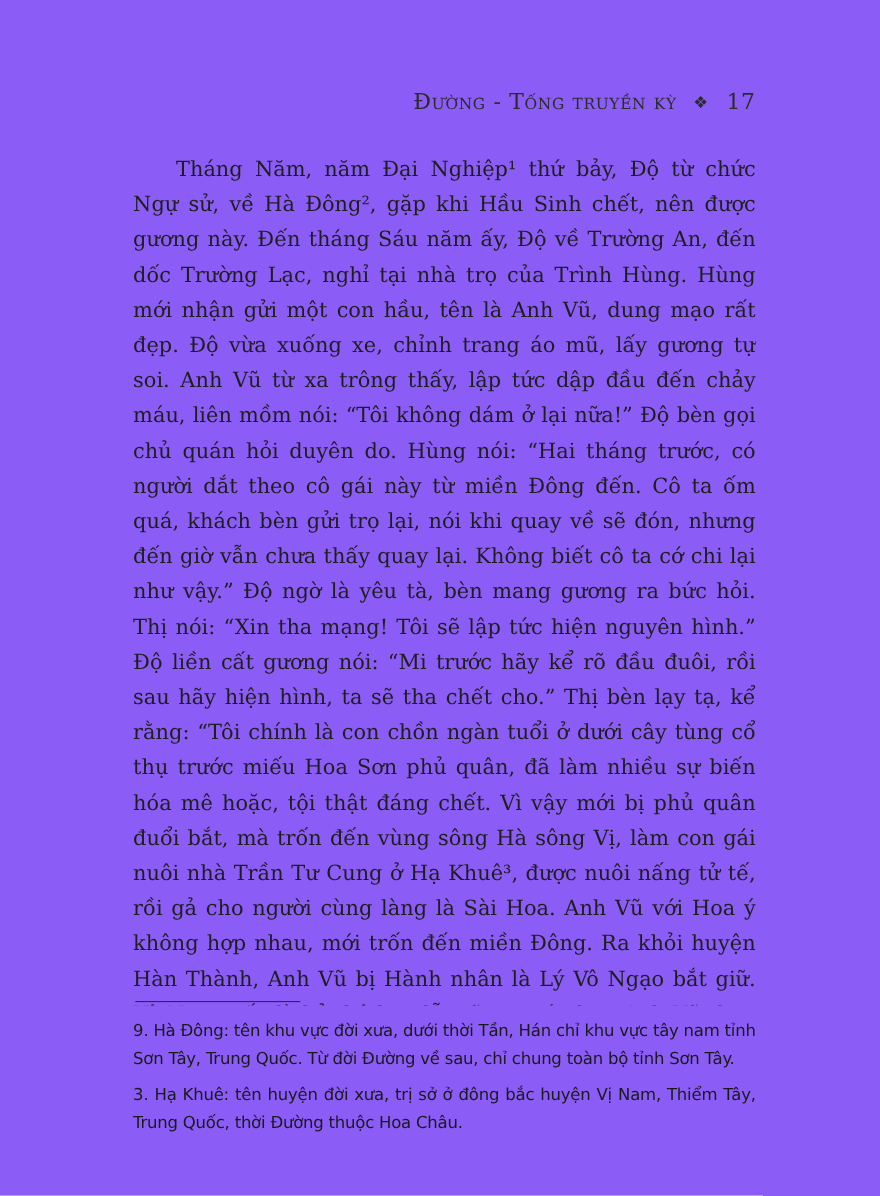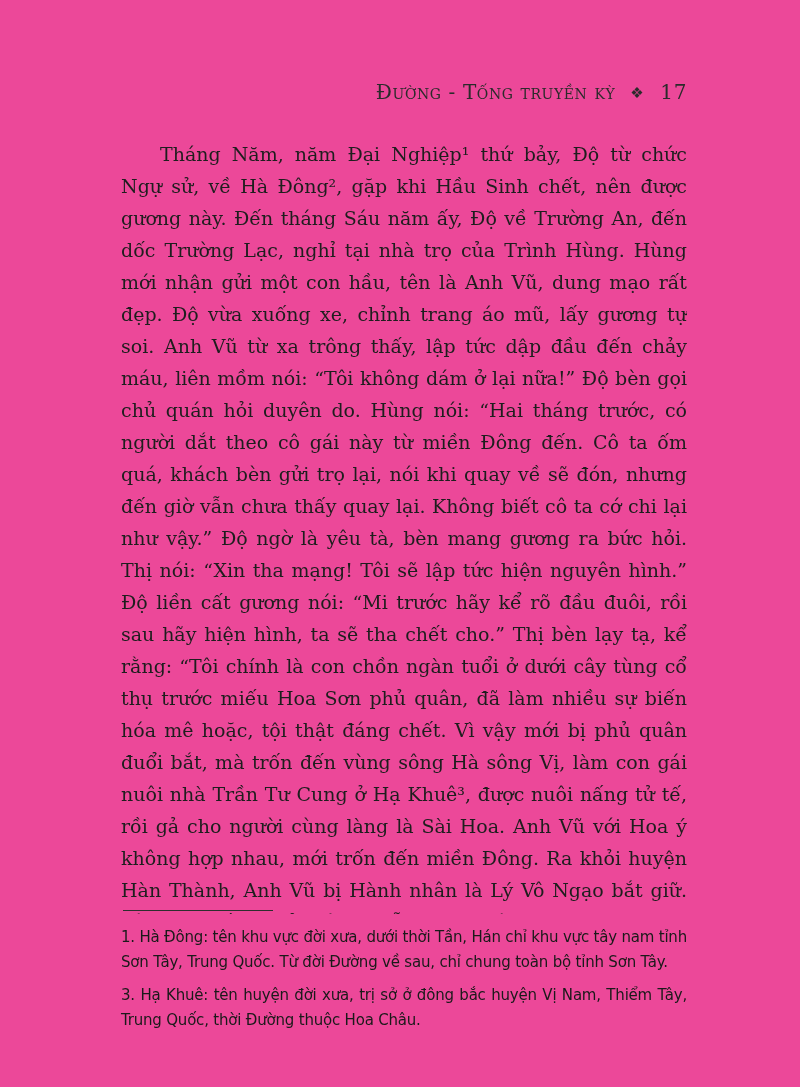--- a/index.html
+++ b/index.html
@@ -4,21 +4,21 @@
 <style>
   html, body {
     margin: 0;
     padding: 0;
     background: #ffffff;
   }
   .page {
     position: relative;
     width: 800px;
     height: 1087px;
-    background: #ec4899;
+    background: #8b5cf6;
     overflow: hidden;
     font-family: "DejaVu Serif", serif;
   }
   .running-head {
     position: absolute;
     top: 80px;
     left: 121px;
     width: 566px;
     text-align: right;
     font-size: 20px;
@@ -86,17 +86,17 @@
     <span class="rh-ornament">❖</span>
     <span class="rh-page">17</span>
   </div>
 
   <div class="body-text">
     <p>Tháng Năm, năm Đại Nghiệp¹ thứ bảy, Độ từ chức Ngự sử, về Hà Đông², gặp khi Hầu Sinh chết, nên được gương này. Đến tháng Sáu năm ấy, Độ về Trường An, đến dốc Trường Lạc, nghỉ tại nhà trọ của Trình Hùng. Hùng mới nhận gửi một con hầu, tên là Anh Vũ, dung mạo rất đẹp. Độ vừa xuống xe, chỉnh trang áo mũ, lấy gương tự soi. Anh Vũ từ xa trông thấy, lập tức dập đầu đến chảy máu, liên mồm nói: “Tôi không dám ở lại nữa!” Độ bèn gọi chủ quán hỏi duyên do. Hùng nói: “Hai tháng trước, có người dắt theo cô gái này từ miền Đông đến. Cô ta ốm quá, khách bèn gửi trọ lại, nói khi quay về sẽ đón, nhưng đến giờ vẫn chưa thấy quay lại. Không biết cô ta cớ chi lại như vậy.” Độ ngờ là yêu tà, bèn mang gương ra bức hỏi. Thị nói: “Xin tha mạng! Tôi sẽ lập tức hiện nguyên hình.” Độ liền cất gương nói: “Mi trước hãy kể rõ đầu đuôi, rồi sau hãy hiện hình, ta sẽ tha chết cho.” Thị bèn lạy tạ, kể rằng: “Tôi chính là con chồn ngàn tuổi ở dưới cây tùng cổ thụ trước miếu Hoa Sơn phủ quân, đã làm nhiều sự biến hóa mê hoặc, tội thật đáng chết. Vì vậy mới bị phủ quân đuổi bắt, mà trốn đến vùng sông Hà sông Vị, làm con gái nuôi nhà Trần Tư Cung ở Hạ Khuê³, được nuôi nấng tử tế, rồi gả cho người cùng làng là Sài Hoa. Anh Vũ với Hoa ý không hợp nhau, mới trốn đến miền Đông. Ra khỏi huyện Hàn Thành, Anh Vũ bị Hành nhân là Lý Vô Ngạo bắt giữ. Vô Ngạo vốn là kẻ thô bạo lỗ mãng, mới đem Anh Vũ theo chu du vài năm, bữa trước theo đến đây,</p>
   </div>
 
   <div class="footnotes">
     <div class="fn-rule"></div>
-    <p class="footnote">1. Hà Đông: tên khu vực đời xưa, dưới thời Tần, Hán chỉ khu vực tây nam tỉnh Sơn Tây, Trung Quốc. Từ đời Đường về sau, chỉ chung toàn bộ tỉnh Sơn Tây.</p>
+    <p class="footnote">9. Hà Đông: tên khu vực đời xưa, dưới thời Tần, Hán chỉ khu vực tây nam tỉnh Sơn Tây, Trung Quốc. Từ đời Đường về sau, chỉ chung toàn bộ tỉnh Sơn Tây.</p>
     <p class="footnote">3. Hạ Khuê: tên huyện đời xưa, trị sở ở đông bắc huyện Vị Nam, Thiểm Tây, Trung Quốc, thời Đường thuộc Hoa Châu.</p>
   </div>
 
 </div>
 
 </body></html>

